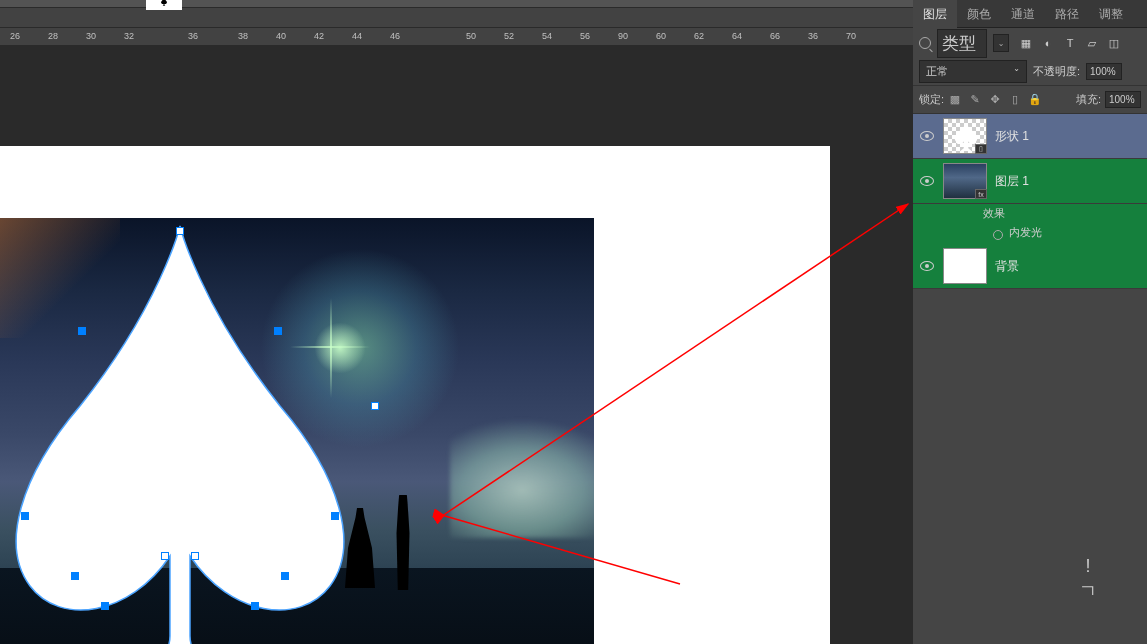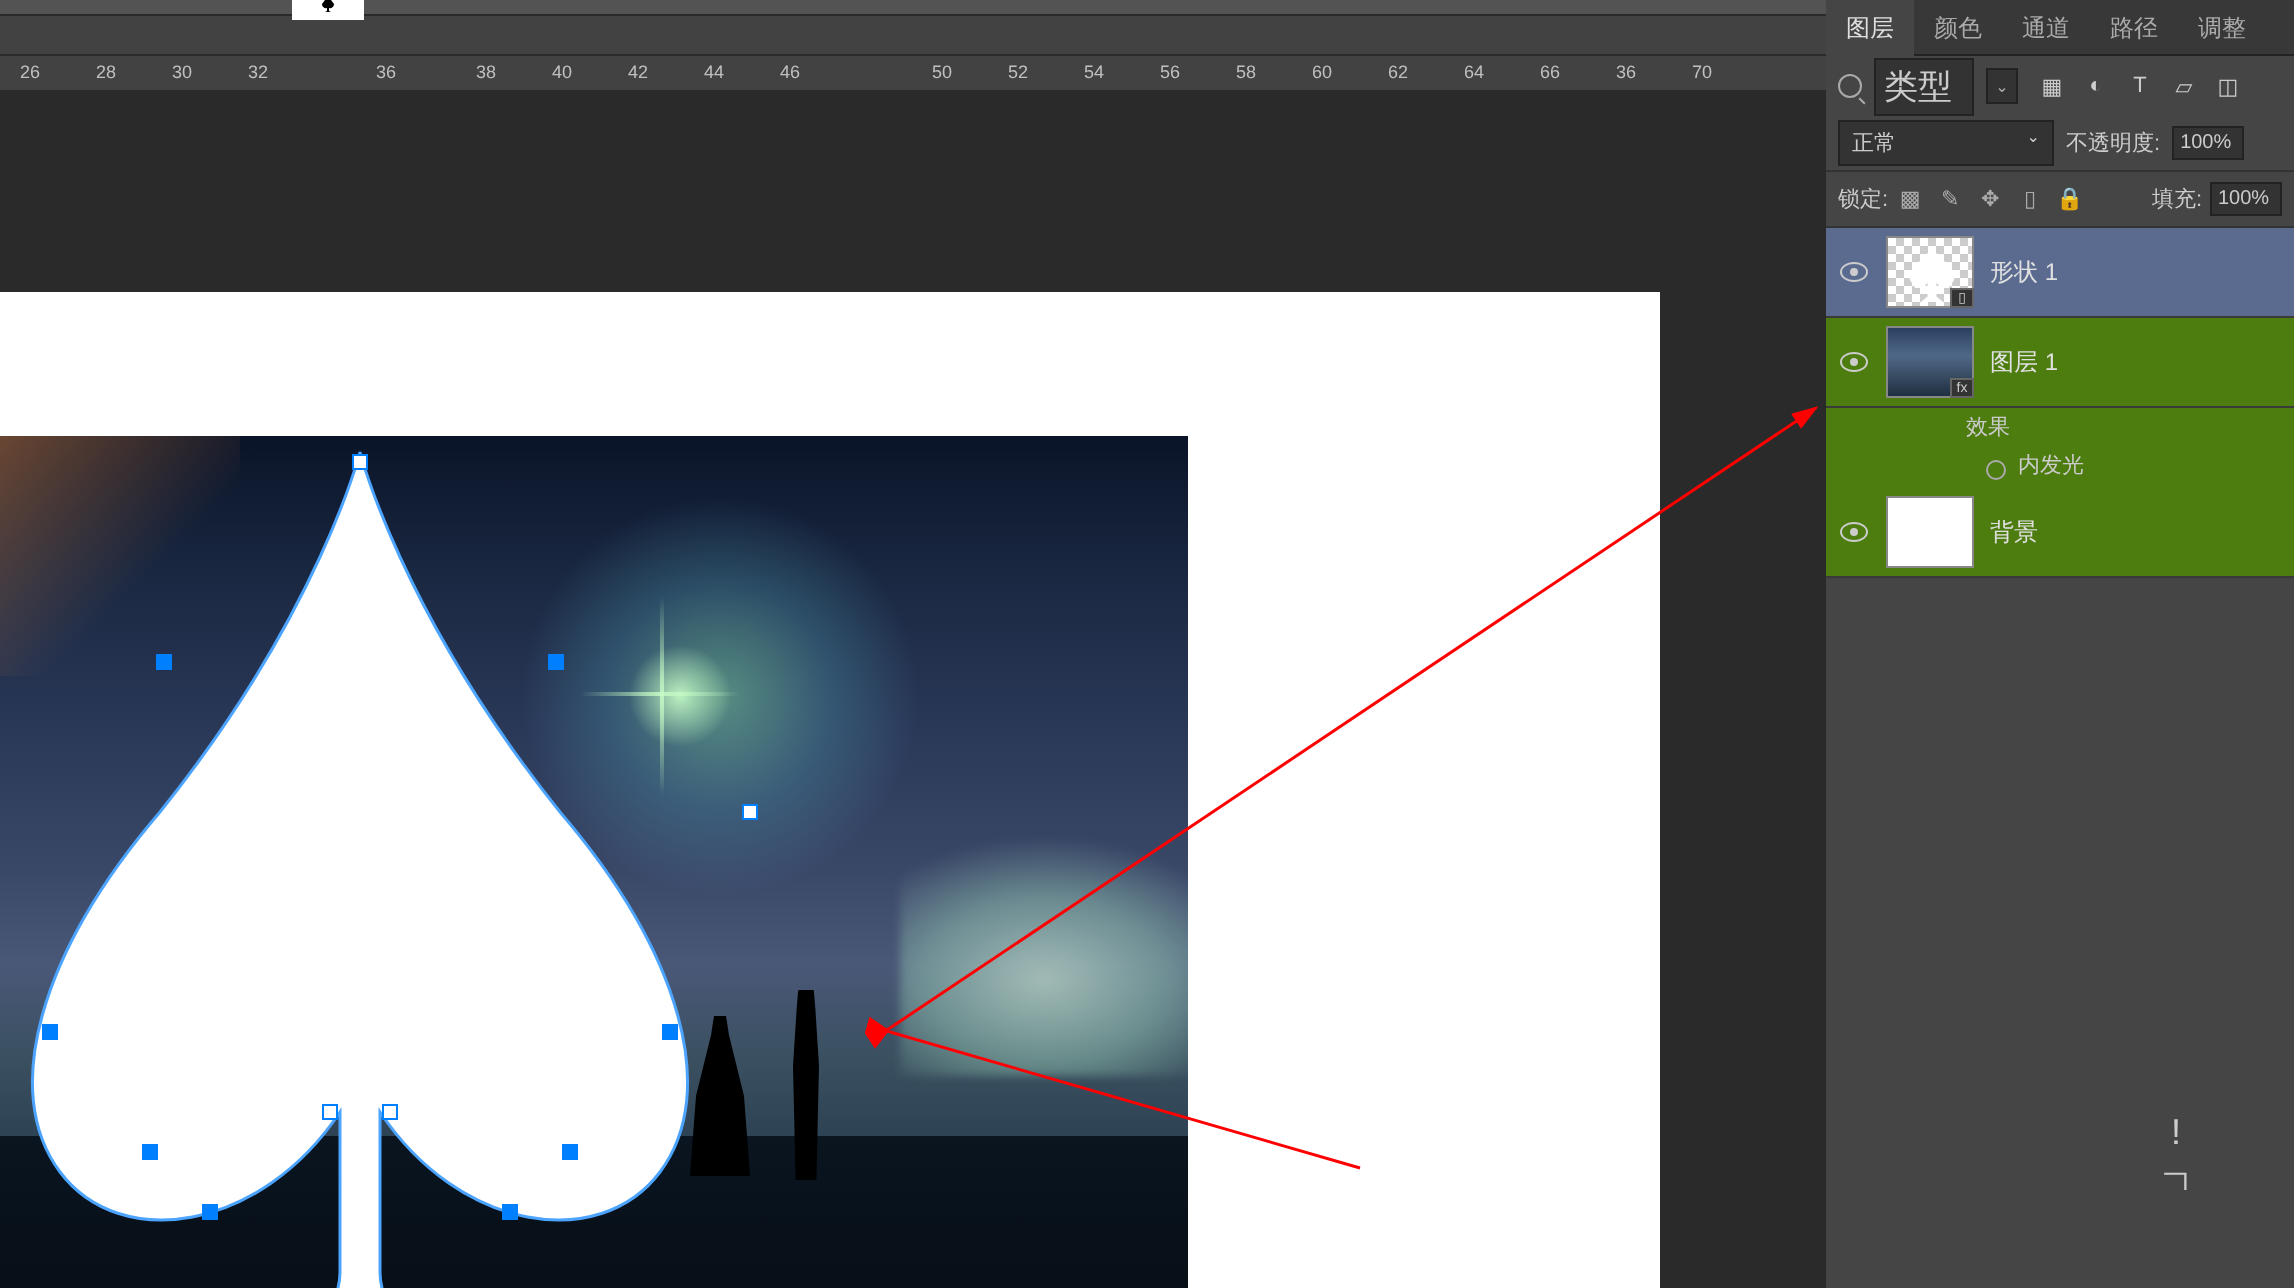--- a/index.html
+++ b/index.html
@@ -296,21 +296,21 @@
 .lock-icon {
   width: 14px; height: 14px;
   display: flex;
   align-items: center;
   justify-content: center;
   color: #aaa;
   font-size: 11px;
 }
 
 .layers-list {
-  background: #4d7c0f;
+  background: #15803d;
 }
 .layer-row {
   display: flex;
   align-items: center;
   padding: 4px 6px;
   gap: 8px;
   border-bottom: 1px solid #3a3a3a;
   min-height: 44px;
 }
 .layer-row.selected {
@@ -435,21 +435,21 @@
     <span class="ruler-tick" style="left: 238px;">38</span>
     <span class="ruler-tick" style="left: 276px;">40</span>
     <span class="ruler-tick" style="left: 314px;">42</span>
     <span class="ruler-tick" style="left: 352px;">44</span>
     <span class="ruler-tick" style="left: 390px;">46</span>
     <span class="ruler-tick" style="left: 428px; margin-top: 36px;">48</span>
     <span class="ruler-tick" style="left: 466px;">50</span>
     <span class="ruler-tick" style="left: 504px;">52</span>
     <span class="ruler-tick" style="left: 542px;">54</span>
     <span class="ruler-tick" style="left: 580px;">56</span>
-    <span class="ruler-tick" style="left: 618px;">58</span>
+    <span class="ruler-tick" style="left: 618px;">90</span>
     <span class="ruler-tick" style="left: 656px;">60</span>
     <span class="ruler-tick" style="left: 694px;">62</span>
     <span class="ruler-tick" style="left: 732px;">64</span>
     <span class="ruler-tick" style="left: 770px;">66</span>
     <span class="ruler-tick" style="left: 808px;">36</span>
     <span class="ruler-tick" style="left: 846px;">70</span>
   </div>
 
 <div class="canvas-area">
   <div class="canvas">

